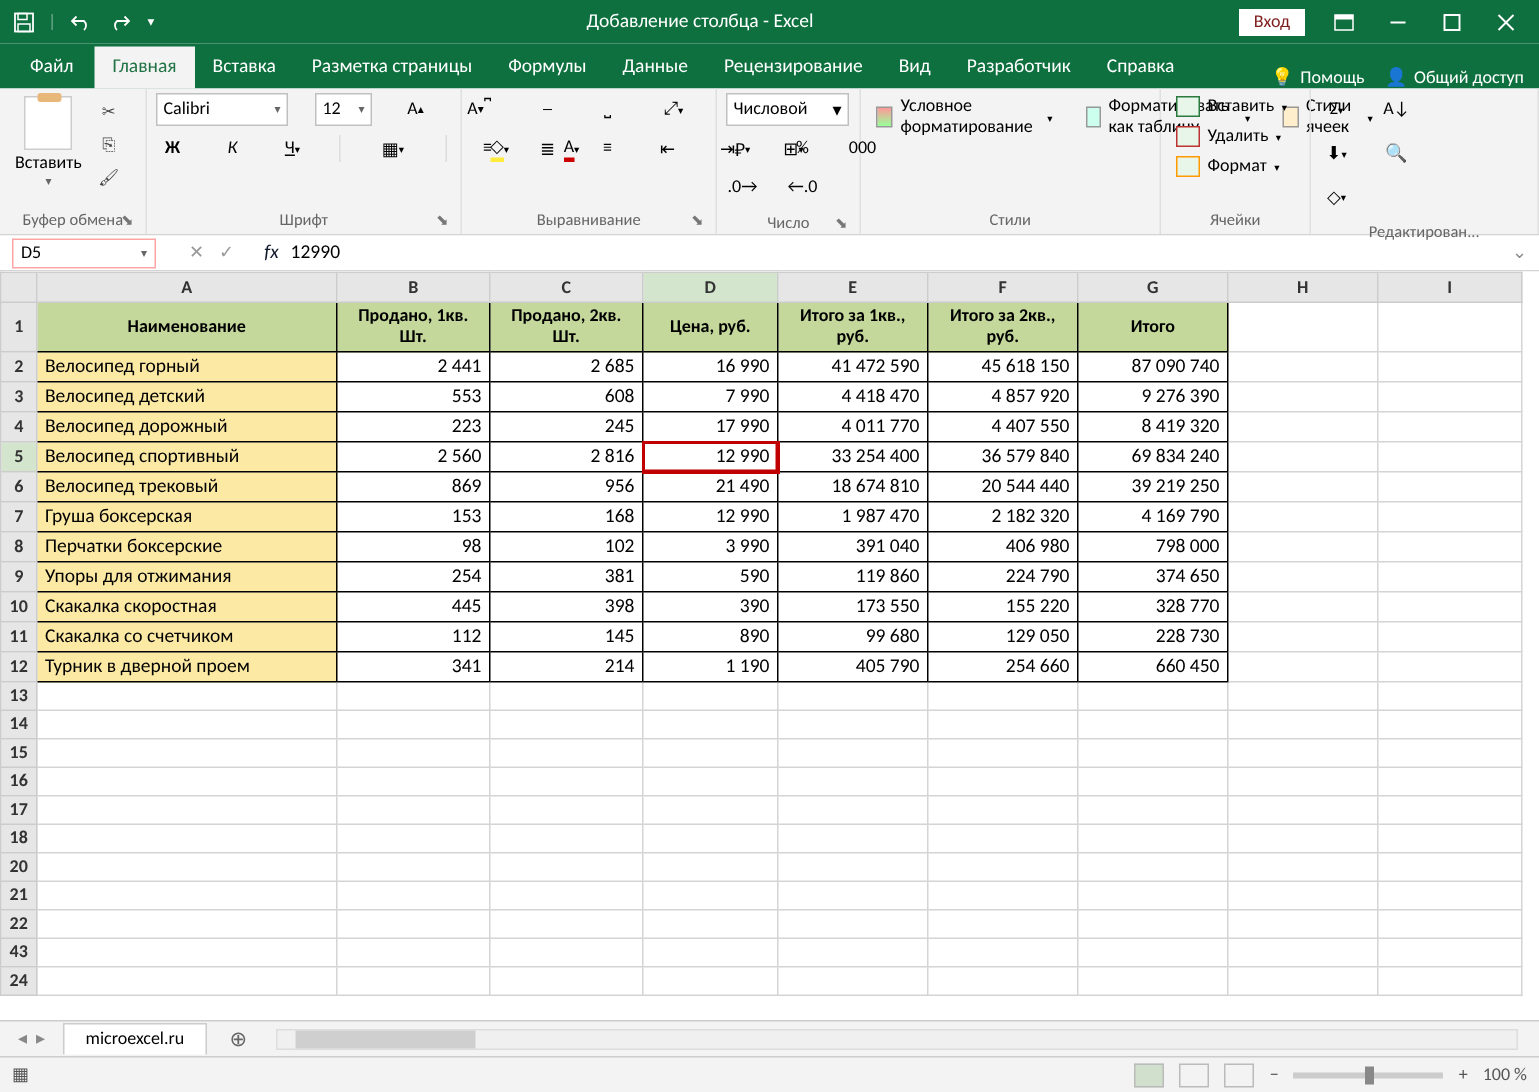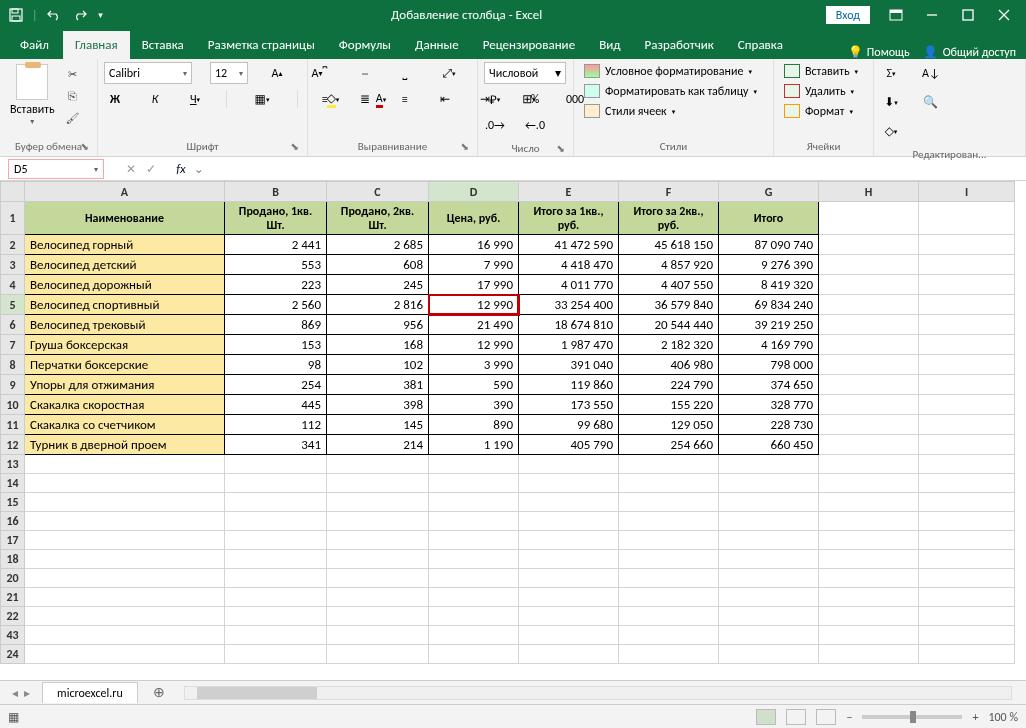--- a/index.html
+++ b/index.html
@@ -3,21 +3,21 @@
 <meta charset="utf-8">
 <style>
 * { box-sizing: border-box; margin: 0; padding: 0; font-family: 'Segoe UI', Calibri, sans-serif; }
 body { width: 1026px; height: 728px; background: #fff; overflow: hidden; font-size: 12px; }
 
 .titlebar { height: 29px; background: #0e703f; color: #fff; display: flex; align-items: center; padding: 0 4px; }
 .titlebar .qat { display: flex; gap: 2px; align-items: center; }
 .titlebar .qat-btn { width: 24px; height: 22px; display: flex; align-items: center; justify-content: center; cursor: pointer; }
 .titlebar .qat-sep { color: rgba(255,255,255,0.4); margin: 0 2px; }
 .titlebar .title { flex: 1; text-align: center; font-size: 13px; }
-.titlebar .login-box { background: #fff; color: #0369a1; padding: 2px 10px; font-size: 12px; margin-right: 8px; }
+.titlebar .login-box { background: #fff; color: #7f1d1d; padding: 2px 10px; font-size: 12px; margin-right: 8px; }
 .titlebar .win-btn { width: 36px; height: 22px; display: flex; align-items: center; justify-content: center; cursor: pointer; }
 
 .tabs { height: 30px; background: #0e703f; display: flex; align-items: flex-end; padding-left: 6px; color: #fff; font-size: 13px; }
 .tab { padding: 6px 12px 7px; cursor: pointer; }
 .tab.active { background: #f3f3f3; color: #217346; }
 .tab.file { padding-left: 14px; padding-right: 14px; }
 .tabs-right { margin-left: auto; display: flex; align-items: center; padding-right: 10px; gap: 14px; color: #fff; }
 .tabs-right .tr { display: flex; align-items: center; gap: 4px; font-size: 12px; cursor: pointer; }
 
 .ribbon { height: 98px; background: #f3f3f3; border-bottom: 1px solid #d4d4d4; display: flex; }
@@ -34,21 +34,21 @@
 
 .font-row { display: flex; gap: 18px; align-items: center; margin-bottom: 4px; }
 .combo { background: #fff; border: 1px solid #c0c0c0; height: 22px; display: flex; align-items: center; padding: 0 4px; font-size: 12px; }
 .combo.font { width: 88px; }
 .combo.size { width: 38px; }
 .combo .arrow { margin-left: auto; font-size: 8px; color: #666; }
 .ribbon-btn { width: 22px; height: 22px; display: flex; align-items: center; justify-content: center; cursor: pointer; border: 1px solid transparent; font-size: 12px; }
 .ribbon-btn.split { width: 30px; }
 
 .numfmt { background: #fff; border: 1px solid #c0c0c0; height: 22px; width: 82px; display: flex; align-items: center; padding: 0 4px; font-size: 12px; }
-.styles-col { display: flex; flex-direction: column; gap: 2px; font-size: 12px; }
+.styles-col { display: flex; gap: 14px; font-size: 12px; }
 .style-item { display: flex; align-items: center; gap: 5px; padding: 2px 4px; cursor: pointer; }
 .style-item .sicon { width: 16px; height: 14px; border: 1px solid #999; display: inline-block; }
 
 .cells-col { display: flex; flex-direction: column; gap: 2px; font-size: 12px; }
 .cell-btn { display: flex; align-items: center; gap: 5px; padding: 2px 4px; cursor: pointer; }
 .cicon { width: 16px; height: 14px; border: 1px solid #2a7a3f; display: inline-block; background: #e8f5e9; }
 
 .edit-col { display: flex; flex-direction: column; gap: 3px; }
 
 .namebox-row { height: 24px; background: #fff; border-bottom: 1px solid #d4d4d4; display: flex; align-items: center; }
@@ -346,20 +346,21 @@
 <div class="namebox-row">
   <div class="namebox">
       <span>D5</span>
       <span class="arrow">▾</span>
     </div>
   <div class="fx-btns">
     <span>✕</span>
     <span>✓</span>
     <span class="fx-label">fx</span>
   </div>
+  <div class="formula-input">12990</div>
   <div style="padding:0 8px;color:#888;cursor:pointer">⌄</div>
 </div>
 
 <div class="grid-wrap">
   <table class="grid" id="grid">
       <tbody>
         <tr>
           <th class="corner"></th>
           <th class="colhead" style="width:200px">A</th>
           <th class="colhead" style="width:102px">B</th>

